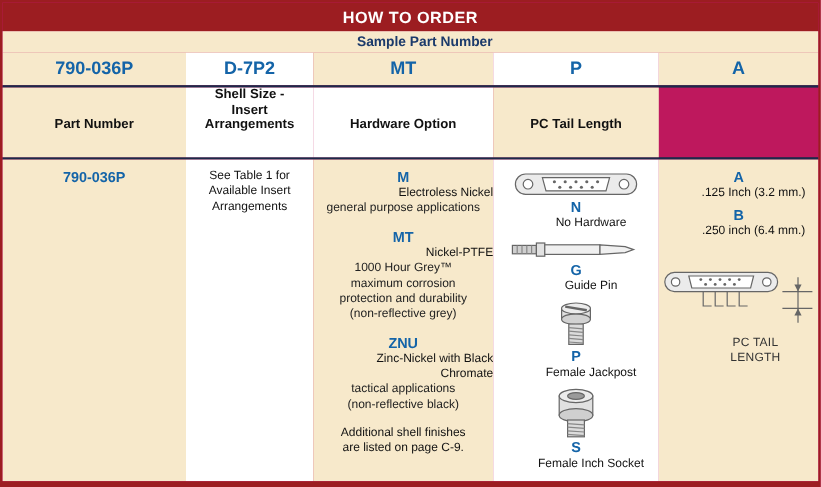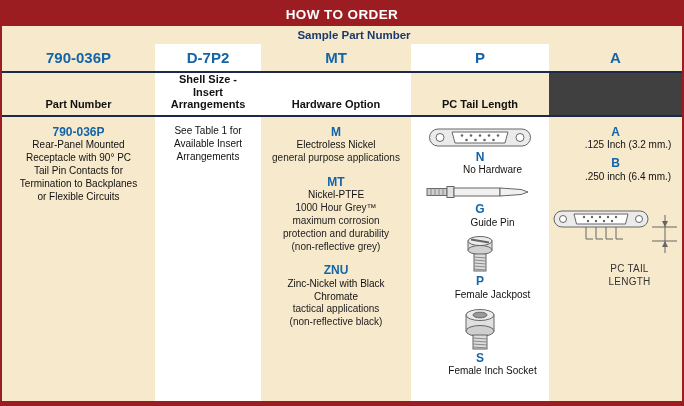--- a/index.html
+++ b/index.html
@@ -3,21 +3,21 @@
 <meta charset="utf-8">
 <style>
   * { margin:0; padding:0; box-sizing:border-box; }
   html,body { background:#fff; }
   body { font-family:"Liberation Sans", sans-serif; color:#111; }
 
   .order-table{
     width:684px; height:406px;
     border:2px solid #9C1D21; border-bottom-width:5px;
     display:flex; flex-direction:column; overflow:hidden;
-    background:#404040;
+    background:#be185d;
   }
   .titlebar{
     height:24px; flex:0 0 24px; background:#9C1D21; color:#fff;
     font-weight:bold; font-size:13.5px; letter-spacing:.4px;
     display:flex; align-items:center; justify-content:center;
   }
   .samplebar{
     height:18px; flex:0 0 18px; background:#F7E9CB; color:#1B3A6B;
     font-weight:bold; font-size:11.5px;
     display:flex; align-items:center; justify-content:center;padding-left:24px;
@@ -25,29 +25,29 @@
   .grid{ display:grid; grid-template-columns:153px 106px 150px 138px 1fr; }
   .beige{ background:#F7E9CB; }
   .white{ background:#ffffff; }
 
   .codes{ flex:0 0 27px; }
   .codes .cell{ display:flex; align-items:center; justify-content:center;
     font-size:15px; font-weight:bold; color:#1464A8; }
 
   .headers{ flex:0 0 46px; border-top:2px solid #1B2A4A; border-bottom:2px solid #1B2A4A; }
   .headers .cell{ display:flex; align-items:flex-end; justify-content:center;
-    padding-bottom:4px; font-size:11px; font-weight:bold; color:#111;
+    padding-bottom:20px; font-size:11px; font-weight:bold; color:#111;
     text-align:center; white-space:pre-line; line-height:1.15; }
 
   .body{ flex:1 1 auto; }
   .body .cell{ padding-top:8px; text-align:center; font-size:10px; line-height:1.28; }
 
   .pre{ white-space:pre-line; }
   .code-md{ font-size:12px; font-weight:bold; color:#1464A8; line-height:1.2; }
-  .fname{ color:#111; }
+  .fname{ color:#111;text-align:right; }
   .fnote{ font-size:10px; color:#222; }
   .finish-group{ margin-bottom:10px; }
   .footnote{ margin-top:6px; }
 
   .hw-group{ margin-bottom:5px; display:flex; flex-direction:column; align-items:center; }
   .hw-group svg{ display:block; }
   .hw-label{ font-size:10px; color:#111;margin-left:25px; }
 
   .tail-group{ margin-bottom:4px; }
   .tail-diagram{ margin-top:14px; }
@@ -77,25 +77,20 @@
 Insert
 Arrangements</div>
     <div class="cell white">Hardware Option</div>
     <div class="cell beige">PC Tail Length</div>
   </div>
 
   <div class="grid body">
 
     <div class="cell beige">
       <div class="code-md">790-036P</div>
-      <div class="pre">Rear-Panel Mounted
-Receptacle with 90° PC
-Tail Pin Contacts for
-Termination to Backplanes
-or Flexible Circuits</div>
     </div>
 
     <div class="cell white">
       <div class="pre">See Table 1 for
 Available Insert
 Arrangements</div>
     </div>
 
     <div class="cell beige">
       <div class="finish-group">
@@ -111,20 +106,22 @@
 protection and durability
 (non-reflective grey)</div>
       </div>
       <div class="finish-group">
         <div class="code-md">ZNU</div>
         <div class="fname pre">Zinc-Nickel with Black
 Chromate</div>
         <div class="fnote pre">tactical applications
 (non-reflective black)</div>
       </div>
+      <div class="footnote pre">Additional shell finishes
+are listed on page C-9.</div>
     </div>
 
     <div class="cell white">
 
       <div class="hw-group">
         <svg width="104" height="25" viewBox="0 0 104 25">
           <rect x="1.5" y="4" width="101" height="17" rx="8.5" fill="#ebebeb" stroke="#666"></rect>
           <circle cx="12" cy="12.5" r="4" fill="#fff" stroke="#666"></circle>
           <circle cx="92" cy="12.5" r="4" fill="#fff" stroke="#666"></circle>
           <path d="M24 7 L80 7 L77 18 L27 18 Z" fill="#fff" stroke="#666"></path>

